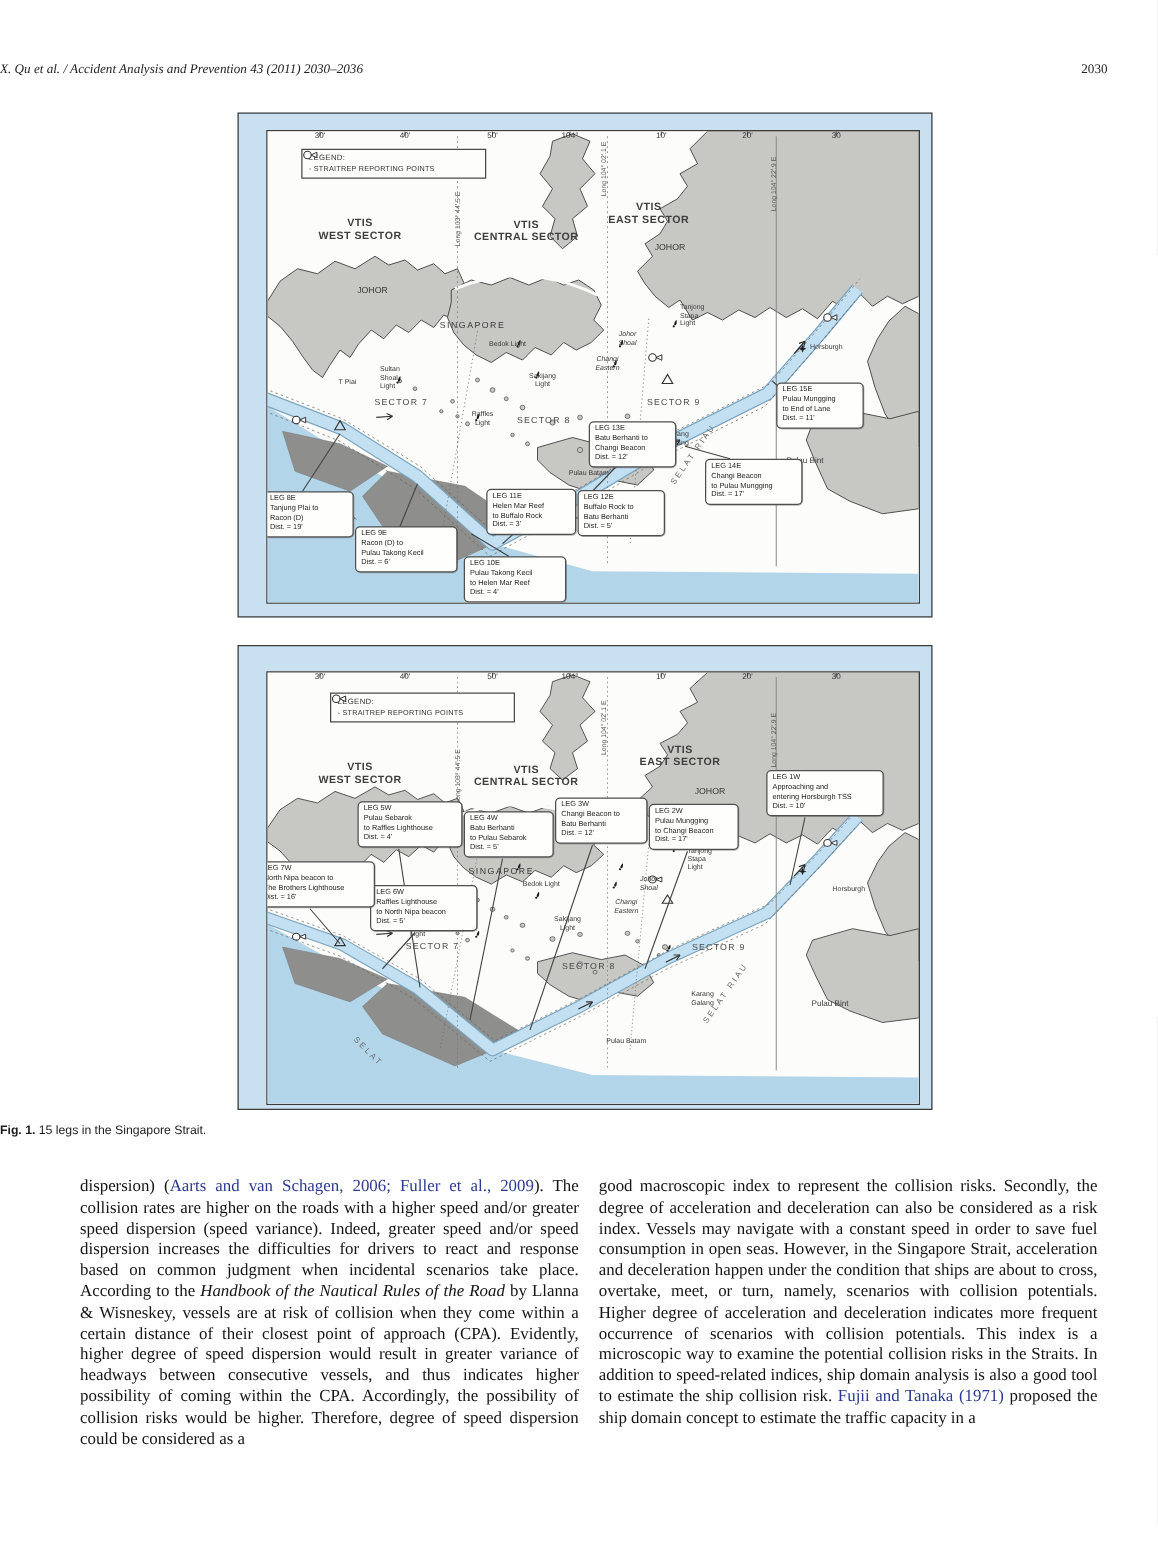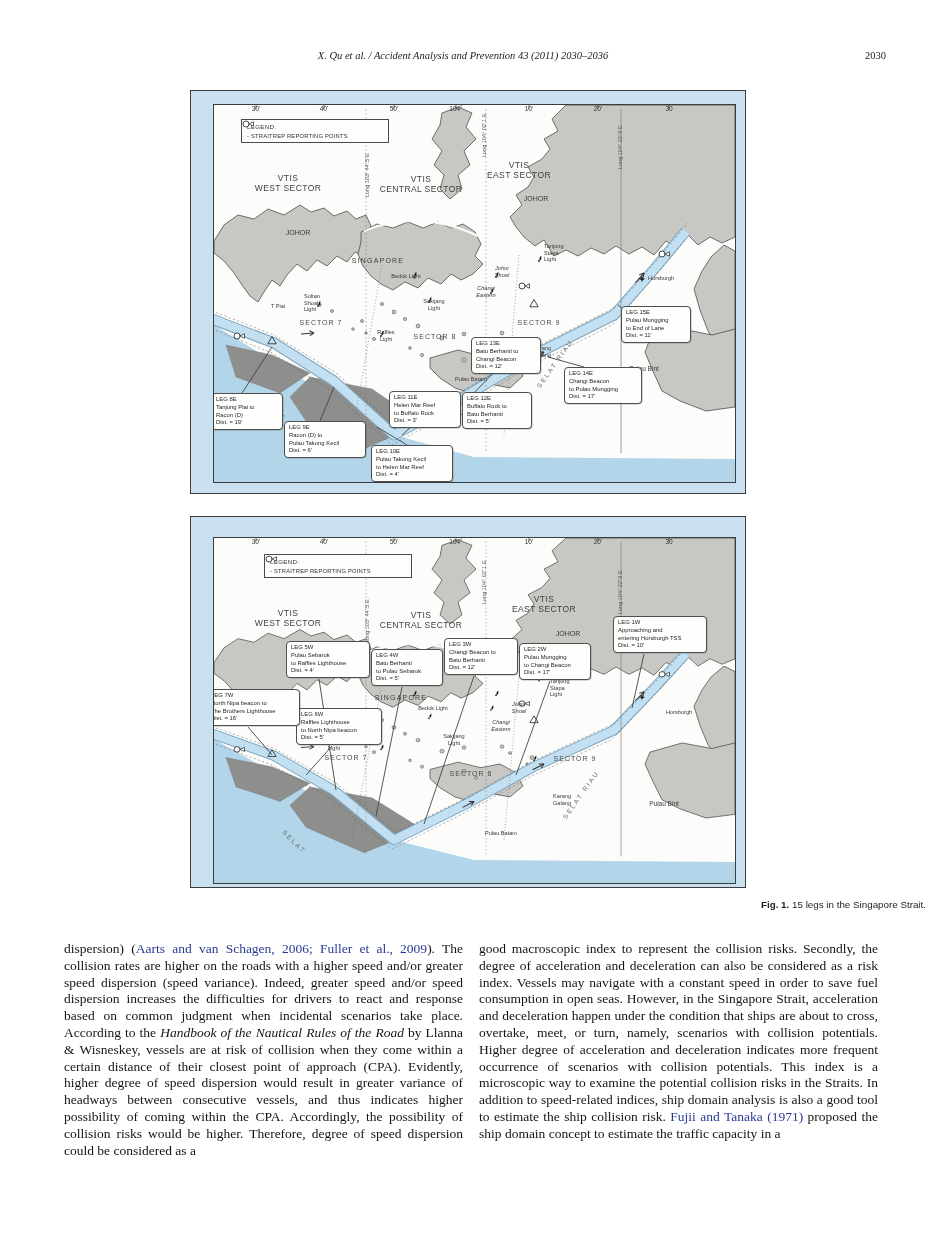--- a/index.html
+++ b/index.html
@@ -1,48 +1,48 @@
 <!DOCTYPE html>
 <html><head>
 <meta charset="utf-8">
 <style>
   html,body{margin:0;padding:0;background:#e8e8e8;}
   .page{position:relative;width:926px;height:1234px;background:#ffffff;margin:0 auto;overflow:hidden;
         font-family:"Liberation Serif",serif;}
   
-  .header{position:absolute;top:50px;left:0;width:926px;text-align:center;
+  .header{position:absolute;top:50px;left:0;width:926px;
           font:italic 10.5px "Liberation Serif",serif;color:#222;}
   .pagenum{position:absolute;right:40px;top:0;font-style:normal;color:#222;}
   
   .fig{position:absolute;border:1px solid #3c3c3c;background:#c8e0ef;}
   .map{position:absolute;border:1px solid #3c3c3c;background:#fcfcfa;overflow:hidden;}
   .map svg{position:absolute;left:0;top:0;z-index:1;}
   
   .lbl{position:absolute;transform:translateX(-50%);text-align:center;
        font-family:"Liberation Sans",sans-serif;color:#3a3a3a;white-space:pre-line;line-height:1.18;z-index:3;}
   .left-al{transform:none;text-align:left;}
   .f5{font-size:5.6px;}
   .f6{font-size:6.5px;}
   .f7{font-size:7px;}
-  .vtis{font-size:8.5px;font-weight:normal;letter-spacing:.4px;color:#3f3f3f;line-height:1.22;}
+  .vtis{font-size:8.5px;font-weight:bold;letter-spacing:.4px;color:#3f3f3f;line-height:1.22;}
   .sector{font-size:7px;letter-spacing:1px;color:#4a4a4a;}
   .it{font-style:italic;}
   .tick{position:absolute;top:0;transform:translateX(-50%);
         font:6.5px "Liberation Sans",sans-serif;color:#333;z-index:3;}
   .vert{position:absolute;font:5.5px "Liberation Sans",sans-serif;color:#555;
         transform:rotate(-90deg);transform-origin:0 0;white-space:nowrap;z-index:2;}
   .legendbox{position:absolute;background:#fdfdfb;border:1px solid #4a4a4a;padding:3px 5px;z-index:4;
              font-family:"Liberation Sans",sans-serif;color:#333;}
   .legendbox .lt{font-size:6.2px;margin-bottom:3px;letter-spacing:.3px;}
   .legendbox .li{display:flex;align-items:center;gap:4px;font-size:5.8px;letter-spacing:.2px;}
   .callout{position:absolute;background:#fefefc;border:1px solid #4f4f4f;border-radius:4px;padding:2px 4px;
            font:5.9px/1.32 "Liberation Sans",sans-serif;color:#1f1f1f;white-space:pre-line;z-index:5;
            box-shadow:.5px .5px 0 rgba(90,90,90,.45);}
   
-  .caption{position:absolute;top:899px;left:0;width:926px;text-align:right;
+  .caption{position:absolute;top:899px;left:0;width:926px;text-align:left;
            font:9.8px "Liberation Sans",sans-serif;color:#1d1d1d;}
   .caption b{font-weight:bold;}
   
   .col{position:absolute;top:941px;width:399px;text-align:justify;
        font:13.5px/16.8px "Liberation Serif",serif;color:#141414;}
   .col .link{color:#2b3a92;cursor:pointer;}
   .col .it{font-style:italic;}
 </style>
 </head>
 <body>

